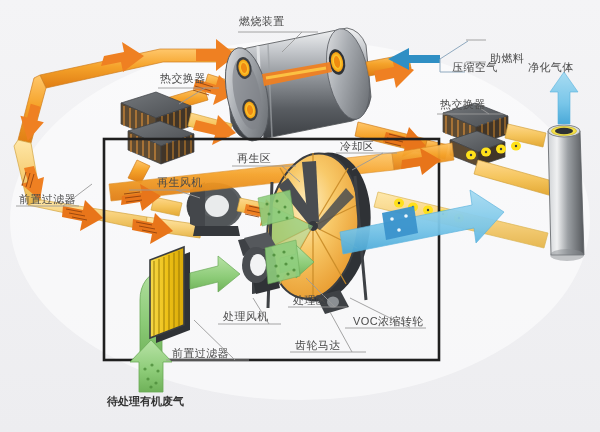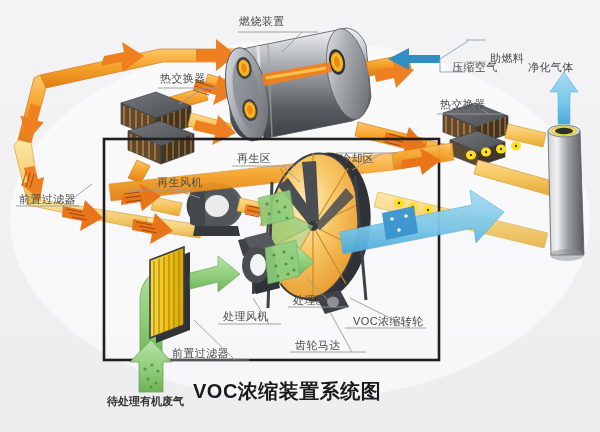--- a/index.html
+++ b/index.html
@@ -494,29 +494,28 @@
   <div class="lbl lbl-md" style="left:490px; top:53px;">助燃料</div>
 
   <div class="lbl lbl-md" style="left:528px; top:62px;">净化气体</div>
 
   <div class="lbl lbl-md" style="left:19px; top:194px;">前置过滤器</div>
 
   <div class="lbl lbl-md" style="left:133px; top:177px;margin-left:24px;">再生风机</div>
 
   <div class="lbl lbl-md" style="left:237px; top:153px;">再生区</div>
 
-  <div class="lbl lbl-md" style="left:340px; top:153px;">冷却区</div>
+  <div class="lbl lbl-md" style="left:340px; top:141px;">冷却区</div>
 
   <div class="lbl lbl-md" style="left:293px; top:295px;">处理区</div>
 
   <div class="lbl lbl-md" style="left:223px; top:311px;">处理风机</div>
 
   <div class="lbl lbl-md" style="left:353px; top:316px;">VOC浓缩转轮</div>
 
   <div class="lbl lbl-md" style="left:295px; top:340px;">齿轮马达</div>
 
   <div class="lbl lbl-md" style="left:172px; top:348px;">前置过滤器</div>
 
   <div class="caption-sm" style="left:107px; top:394px;">待处理有机废气</div>
 
-  <div class="title" style="left:193px; top:378px;">VOC浓缩装置系统图</div>
 
 </div>
 
 </body></html>

